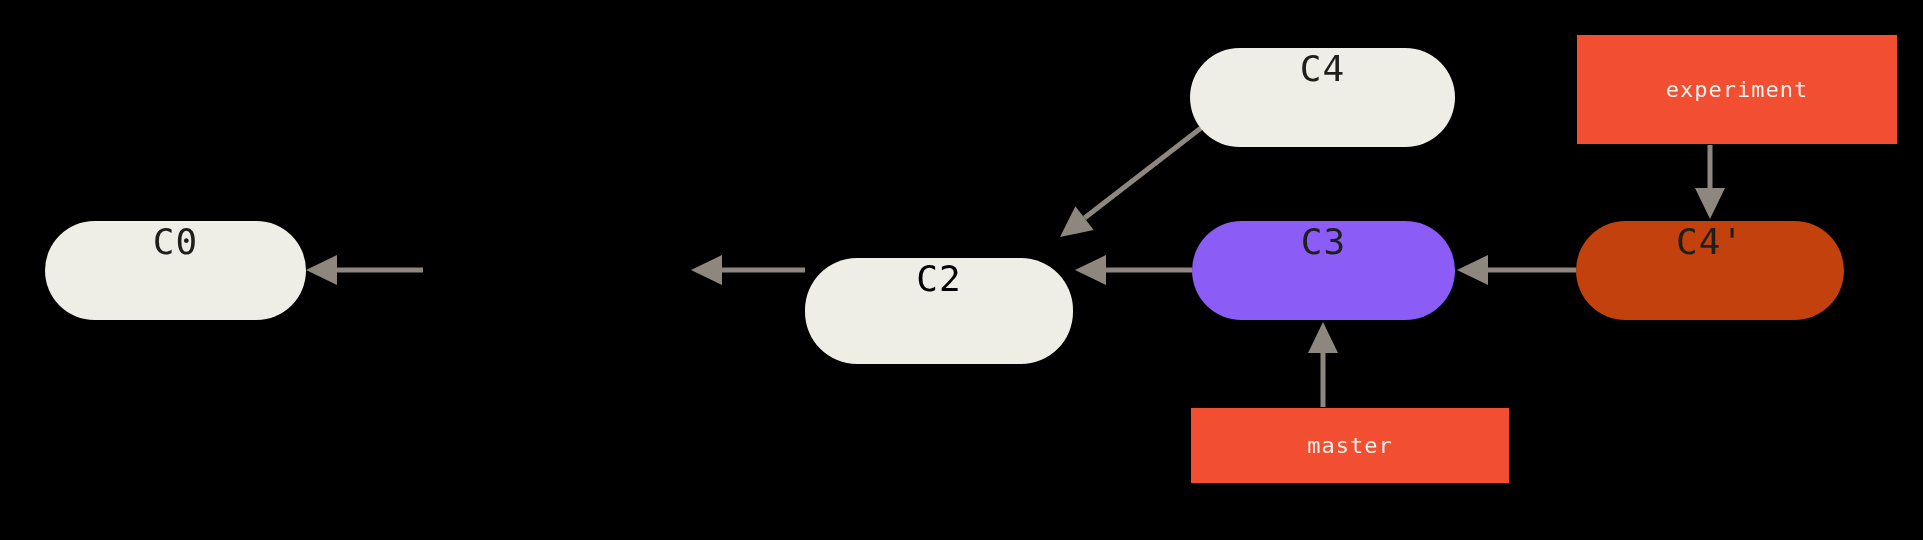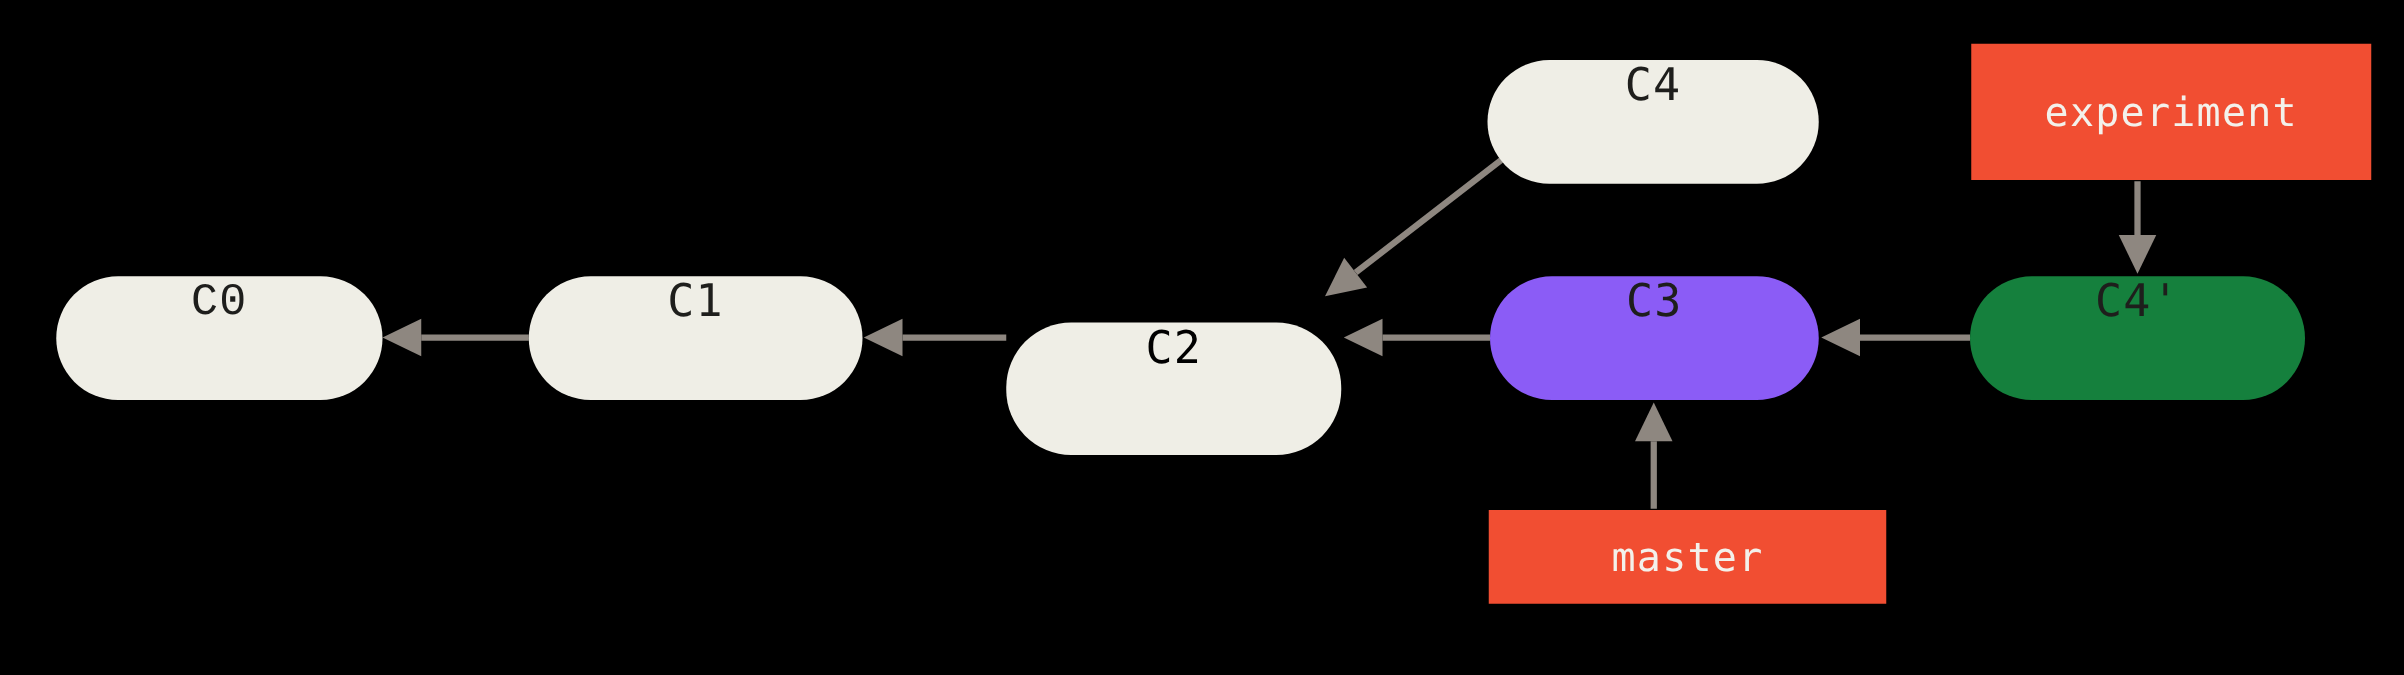--- a/index.html
+++ b/index.html
@@ -28,21 +28,21 @@
     align-items: flex-start;
     justify-content: center;
     font-size: 36px;
     letter-spacing: 1px;
   }
   .branch {
     position: absolute;
     display: flex;
     align-items: center;
     justify-content: center;
-    font-size: 32px;
+    font-size: 22px;
     letter-spacing: 1px;
   }
 </style>
 </head>
 <body>
 
 <div class="canvas" id="canvas" style="background: rgb(0, 0, 0);">
   <svg class="edges" id="edges" width="1923" height="540">
       <line x1="423" y1="270" x2="337" y2="270" stroke="#8E8780" stroke-width="5"></line>
       <polygon points="306,270 337,255 337,285" fill="#8E8780"></polygon>
@@ -52,36 +52,33 @@
       <polygon points="1075,270 1106,255 1106,285" fill="#8E8780"></polygon>
       <line x1="1576" y1="270" x2="1488" y2="270" stroke="#8E8780" stroke-width="5"></line>
       <polygon points="1457,270 1488,255 1488,285" fill="#8E8780"></polygon>
       <line x1="1201" y1="128" x2="1084.526009140552" y2="218.04017733106255" stroke="#8E8780" stroke-width="5"></line>
       <polygon points="1060,237 1075.3519013975178,206.17275355337605 1093.7001168835864,229.90760110874905" fill="#8E8780"></polygon>
       <line x1="1710" y1="145" x2="1710" y2="188" stroke="#8E8780" stroke-width="5"></line>
       <polygon points="1710,219 1695,188 1725,188" fill="#8E8780"></polygon>
       <line x1="1323" y1="407" x2="1323" y2="353" stroke="#8E8780" stroke-width="5"></line>
       <polygon points="1323,322 1338,353 1308,353" fill="#8E8780"></polygon>
     </svg>
-<div class="commit" style="left: 45px; top: 221px; width: 261px; height: 99px; background: rgb(239, 238, 230); color: rgb(30, 30, 28); font-family: Liberation Mono, monospace;">
+<div class="commit" style="left: 45px; top: 221px; width: 261px; height: 99px; background: rgb(239, 238, 230); color: rgb(30, 30, 28);">
       <span>C0</span>
-    </div>
-    <div class="commit" style="left: 423px; top: 221px; width: 267px; height: 99px; background: rgb(239, 238, 230); color: rgb(30, 30, 28);">
-      <span>C1</span>
     </div>
     <div class="commit" style="left: 805px; top: 221px; width: 268px; height: 106px; background: rgb(239, 238, 230); color: #000000; margin-top: 37px;">
       <span>C2</span>
     </div>
     <div class="commit" style="left: 1192px; top: 221px; width: 263px; height: 99px; background: #8b5cf6; color: rgb(30, 30, 28);">
       <span>C3</span>
     </div>
     <div class="commit" style="left: 1190px; top: 48px; width: 265px; height: 99px; background: rgb(239, 238, 230); color: rgb(30, 30, 28);">
       <span>C4</span>
     </div>
-    <div class="commit" style="left: 1576px; top: 221px; width: 268px; height: 99px; background: #15803d; color: rgb(30, 30, 28);">
+    <div class="commit" style="left: 1576px; top: 221px; width: 268px; height: 99px; background: #c2410c; color: rgb(30, 30, 28);">
       <span>C4'</span>
     </div>
     <div class="branch" style="left: 1577px; top: 35px; width: 320px; height: 109px; background: rgb(241, 78, 50); color: rgb(243, 241, 235);">
       <span>experiment</span>
     </div>
     <div class="branch" style="left: 1191px; top: 408px; width: 318px; height: 75px; background: rgb(241, 78, 50); color: rgb(243, 241, 235);">
       <span>master</span>
     </div>
   </div>
 

